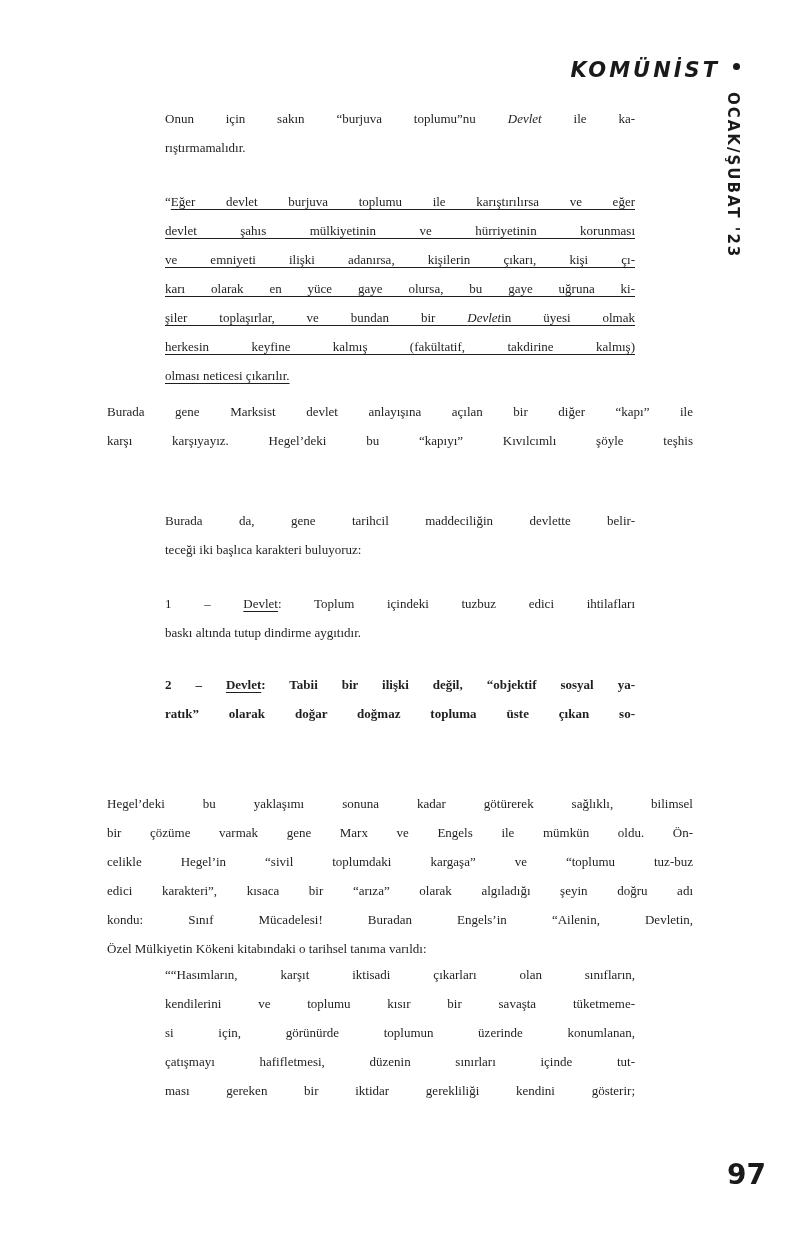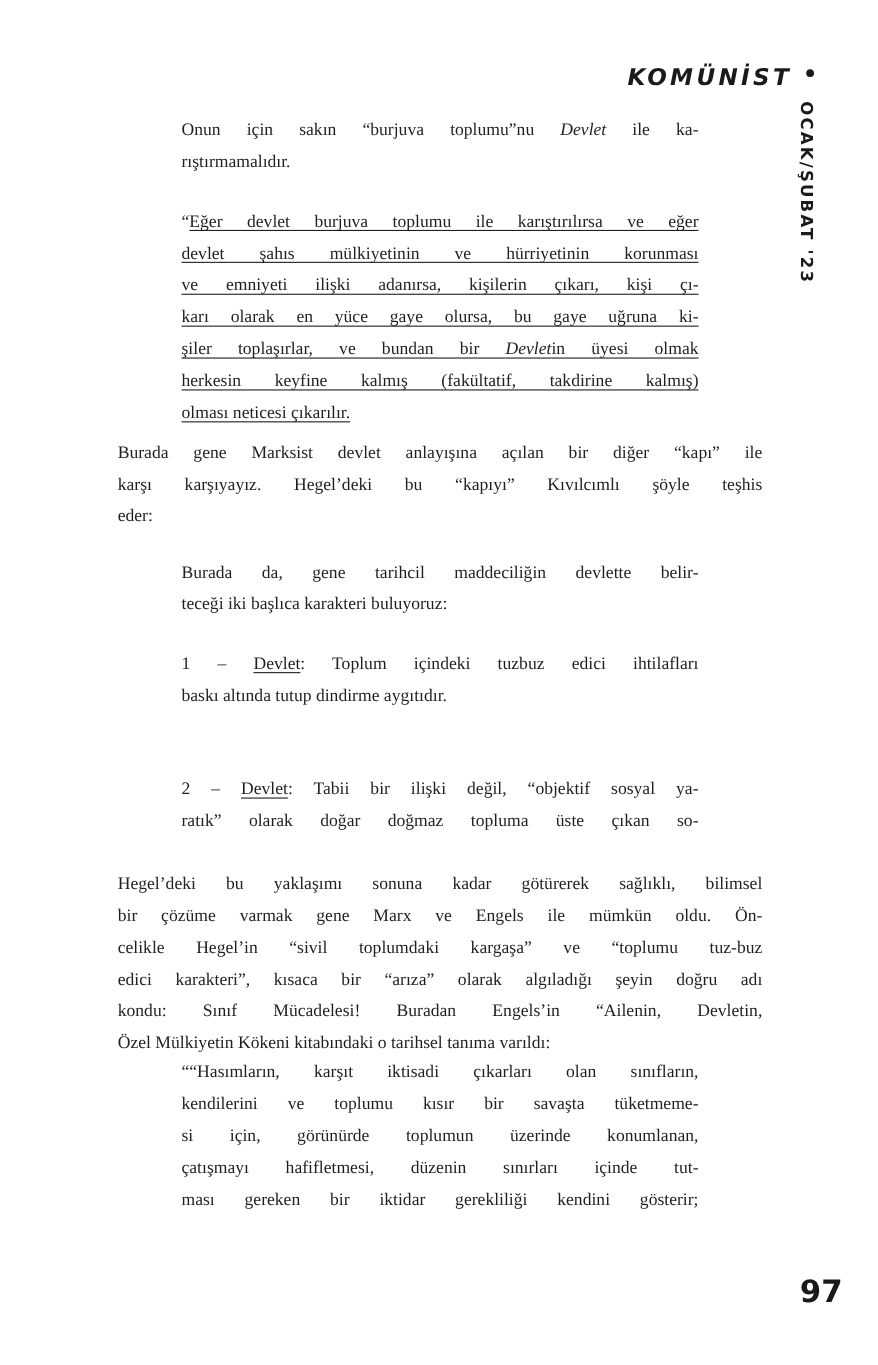--- a/index.html
+++ b/index.html
@@ -3,21 +3,21 @@
 <meta charset="utf-8">
 <style>
   html, body { margin:0; padding:0; background:#ffffff; }
   body { width:798px; height:1241px; position:relative; overflow:hidden; color:#1f1f1f;
          font-family:"Liberation Serif", "DejaVu Serif", serif; }
   .masthead { position:absolute; top:58px; right:56px; font-family:"DejaVu Sans", sans-serif;
               font-weight:bold; font-style:italic; font-size:21px; letter-spacing:3px; color:#1a1a1a; }
   .masthead-dot { position:absolute; top:63px; right:58px; width:7px; height:7px; border-radius:50%; background:#1a1a1a; }
   .issue { position:absolute; top:92px; left:724px; writing-mode:vertical-rl; font-family:"DejaVu Sans", sans-serif;
            font-weight:bold; font-size:15px; letter-spacing:2px; color:#1a1a1a; }
-  .block { position:absolute; font-size:16px; line-height:29px; margin:0; }
+  .block { position:absolute; font-size:13px; line-height:29px; margin:0; }
   .quote { left:165px; width:470px; }
   .body-p { left:107px; width:586px; text-align:justify; }
   .u { text-decoration:underline; text-underline-offset:3px; text-decoration-thickness:1px; }
   .jline { display:block; text-align:justify; text-align-last:justify; }
   .lastline { display:block; }
   .pagenum { position:absolute; top:1158px; left:727px; font-family:"DejaVu Sans", sans-serif; font-weight:bold;
              font-size:28px; color:#1a1a1a; }
 </style>
 </head>
 <body>
@@ -37,34 +37,33 @@
   <span class="jline u">ve emniyeti ilişki adanırsa, kişilerin çıkarı, kişi çı-</span>
   <span class="jline u">karı olarak en yüce gaye olursa, bu gaye uğruna ki-</span>
   <span class="jline u"><span>şiler toplaşırlar, ve bundan bir </span><i>Devlet</i><span>in üyesi olmak</span></span>
   <span class="jline u">herkesin keyfine kalmış (fakültatif, takdirine kalmış)</span>
   <span class="lastline"><span class="u">olması neticesi çıkarılır.</span></span>
 </div>
 
 <div class="block body-p" style="top:397px;">
   <span class="jline">Burada gene Marksist devlet anlayışına açılan bir diğer “kapı” ile</span>
   <span class="jline">karşı karşıyayız. Hegel’deki bu “kapıyı” Kıvılcımlı şöyle teşhis</span>
-  <span class="lastline">eder:</span>
 </div>
 
 <div class="block quote" style="top:506px;">
   <span class="jline">Burada da, gene tarihcil maddeciliğin devlette belir-</span>
   <span class="lastline">teceği iki başlıca karakteri buluyoruz:</span>
 </div>
 
 <div class="block quote" style="top:589px;">
   <span class="jline"><span>1 – </span><span class="u">Devlet</span><span>: Toplum içindeki tuzbuz edici ihtilafları</span></span>
   <span class="lastline">baskı altında tutup dindirme aygıtıdır.</span>
 </div>
 
-<div class="block quote" style="top:703px;">
+<div class="block quote" style="top:670px;font-weight:bold;">
   <span class="jline"><span>2 – </span><span class="u">Devlet</span><span>: Tabii bir ilişki değil, “objektif sosyal ya-</span></span>
   <span class="jline">ratık” olarak doğar doğmaz topluma üste çıkan so-</span>
 </div>
 
 <div class="block body-p" style="top:765px;margin-top:24px;">
   <span class="jline">Hegel’deki bu yaklaşımı sonuna kadar götürerek sağlıklı, bilimsel</span>
   <span class="jline">bir çözüme varmak gene Marx ve Engels ile mümkün oldu. Ön-</span>
   <span class="jline">celikle Hegel’in “sivil toplumdaki kargaşa” ve “toplumu tuz-buz</span>
   <span class="jline">edici karakteri”, kısaca bir “arıza” olarak algıladığı şeyin doğru adı</span>
   <span class="jline">kondu: Sınıf Mücadelesi! Buradan Engels’in “Ailenin, Devletin,</span>

